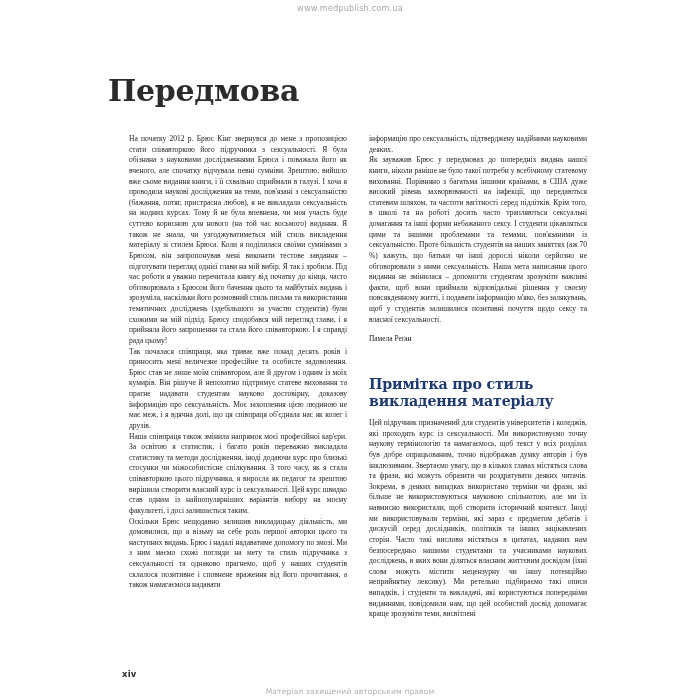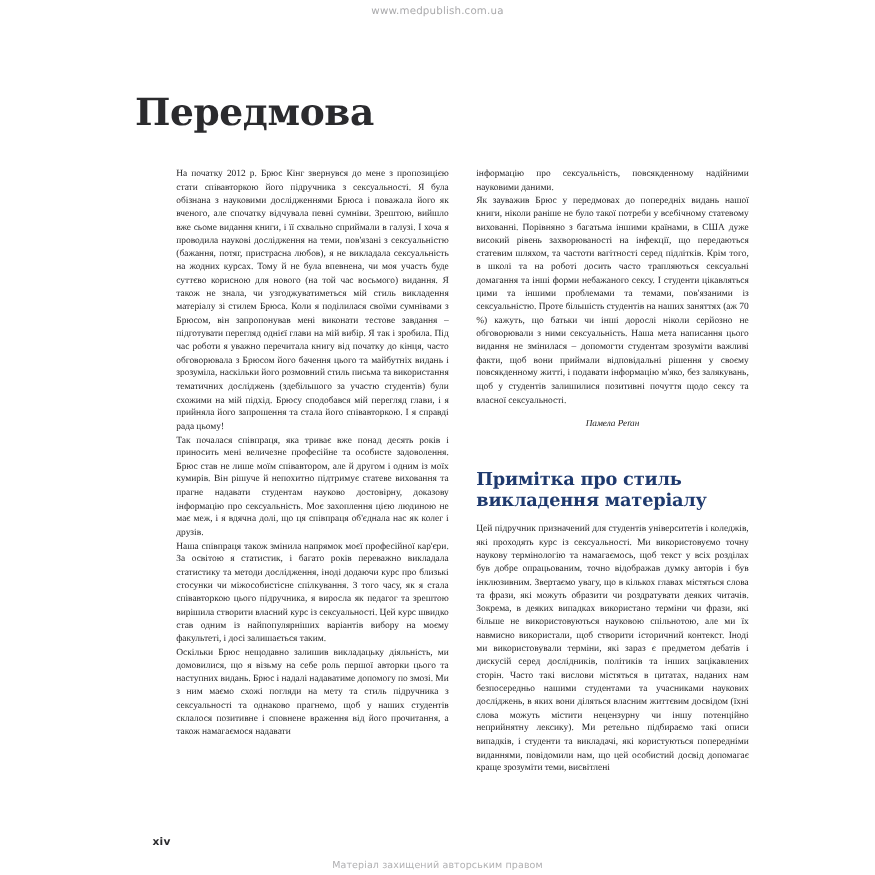--- a/index.html
+++ b/index.html
@@ -44,21 +44,21 @@
     font-size: 30px;
     font-weight: 700;
     letter-spacing: -0.3px;
     color: #2b2b2e;
     line-height: 1;
   }
 
   
   .columns {
     position: absolute;
-    left: 141px;
+    left: 129px;
     top: 134px;
     width: 458px;
     height: 528px;
   }
   .col {
     position: absolute;
     top: 0;
     width: 218px;
     height: 528px;
   }
@@ -75,22 +75,21 @@
     color: #1d1d1f;
     hyphens: manual;
     word-spacing: -0.1px;
   }
 
   
   .signature {
     margin: 9px 0 0 0;
     font-family: "Liberation Serif", serif;
     font-size: 7.4px;
-    font-style: italic;
-    text-align: center;
+    text-align: left;
     color: #222;
     line-height: 10px;
   }
 
   
   .section-heading {
     margin: 32px 0 9px 0;
     font-family: "DejaVu Serif", serif;
     font-size: 14.2px;
     font-weight: 700;
@@ -138,21 +137,21 @@
   <div class="columns">
 
     <div class="col col-left">
       <p class="body-par">На початку 2012 р. Брюс Кінг звернувся до мене з пропозицією стати співавторкою його підручника з сексуальності. Я була обізнана з науковими дослідженнями Брюса і поважала його як вченого, але спочатку відчувала певні сумніви. Зрештою, вийшло вже сьоме видання книги, і її схвально сприймали в галузі. І хоча я проводила наукові дослідження на теми, пов'язані з сексуальністю (бажання, потяг, пристрасна любов), я не викладала сексуальність на жодних курсах. Тому й не була впевнена, чи моя участь буде суттєво корисною для нового (на той час восьмого) видання. Я також не знала, чи узгоджуватиметься мій стиль викладення матеріалу зі стилем Брюса. Коли я поділилася своїми сумнівами з Брюсом, він запропонував мені виконати тестове завдання – підготувати перегляд однієї глави на мій вибір. Я так і зробила. Під час роботи я уважно перечитала книгу від початку до кінця, часто обговорювала з Брюсом його бачення цього та майбутніх видань і зрозуміла, наскільки його розмовний стиль письма та використання тематичних досліджень (здебільшого за участю студентів) були схожими на мій підхід. Брюсу сподобався мій перегляд глави, і я прийняла його запрошення та стала його співавторкою. І я справді рада цьому!</p>
       <p class="body-par">Так почалася співпраця, яка триває вже понад десять років і приносить мені величезне професійне та особисте задоволення. Брюс став не лише моїм співавтором, але й другом і одним із моїх кумирів. Він рішуче й непохитно підтримує статеве виховання та прагне надавати студентам науково достовірну, доказову інформацію про сексуальність. Моє захоплення цією людиною не має меж, і я вдячна долі, що ця співпраця об'єднала нас як колег і друзів.</p>
       <p class="body-par">Наша співпраця також змінила напрямок моєї професійної кар'єри. За освітою я статистик, і багато років переважно викладала статистику та методи дослідження, іноді додаючи курс про близькі стосунки чи міжособистісне спілкування. З того часу, як я стала співавторкою цього підручника, я виросла як педагог та зрештою вирішила створити власний курс із сексуальності. Цей курс швидко став одним із найпопулярніших варіантів вибору на моєму факультеті, і досі залишається таким.</p>
       <p class="body-par">Оскільки Брюс нещодавно залишив викладацьку діяльність, ми домовилися, що я візьму на себе роль першої авторки цього та наступних видань. Брюс і надалі надаватиме допомогу по змозі. Ми з ним маємо схожі погляди на мету та стиль підручника з сексуальності та однаково прагнемо, щоб у наших студентів склалося позитивне і сповнене враження від його прочитання, а також намагаємося надавати</p>
     </div>
 
     <div class="col col-right">
-      <p class="body-par">інформацію про сексуальність, повсякденному надійними науковими даними.</p>
+      <p class="body-par">інформацію про сексуальність, підтверджену надійними науковими деяких.</p>
       <p class="body-par">Як зауважив Брюс у передмовах до попередніх видань нашої книги, ніколи раніше не було такої потреби у всебічному статевому вихованні. Порівняно з багатьма іншими країнами, в США дуже високий рівень захворюваності на інфекції, що передаються статевим шляхом, та частоти вагітності серед підлітків. Крім того, в школі та на роботі досить часто трапляються сексуальні домагання та інші форми небажаного сексу. І студенти цікавляться цими та іншими проблемами та темами, пов'язаними із сексуальністю. Проте більшість студентів на наших заняттях (аж 70 %) кажуть, що батьки чи інші дорослі ніколи серйозно не обговорювали з ними сексуальність. Наша мета написання цього видання не змінилася – допомогти студентам зрозуміти важливі факти, щоб вони приймали відповідальні рішення у своєму повсякденному житті, і подавати інформацію м'яко, без залякувань, щоб у студентів залишилися позитивні почуття щодо сексу та власної сексуальності.</p>
 
       <p class="signature">Памела Реґан</p>
 
       <h2 class="section-heading">Примітка про стиль викладення матеріалу</h2>
 
       <p class="body-par">Цей підручник призначений для студентів університетів і коледжів, які проходять курс із сексуальності. Ми використовуємо точну наукову термінологію та намагаємось, щоб текст у всіх розділах був добре опрацьованим, точно відображав думку авторів і був інклюзивним. Звертаємо увагу, що в кількох главах містяться слова та фрази, які можуть образити чи роздратувати деяких читачів. Зокрема, в деяких випадках використано терміни чи фрази, які більше не використовуються науковою спільнотою, але ми їх навмисно використали, щоб створити історичний контекст. Іноді ми використовували терміни, які зараз є предметом дебатів і дискусій серед дослідників, політиків та інших зацікавлених сторін. Часто такі вислови містяться в цитатах, наданих нам безпосередньо нашими студентами та учасниками наукових досліджень, в яких вони діляться власним життєвим досвідом (їхні слова можуть містити нецензурну чи іншу потенційно неприйнятну лексику). Ми ретельно підбираємо такі описи випадків, і студенти та викладачі, які користуються попередніми виданнями, повідомили нам, що цей особистий досвід допомагає краще зрозуміти теми, висвітлені</p>
     </div>
 
   </div>

